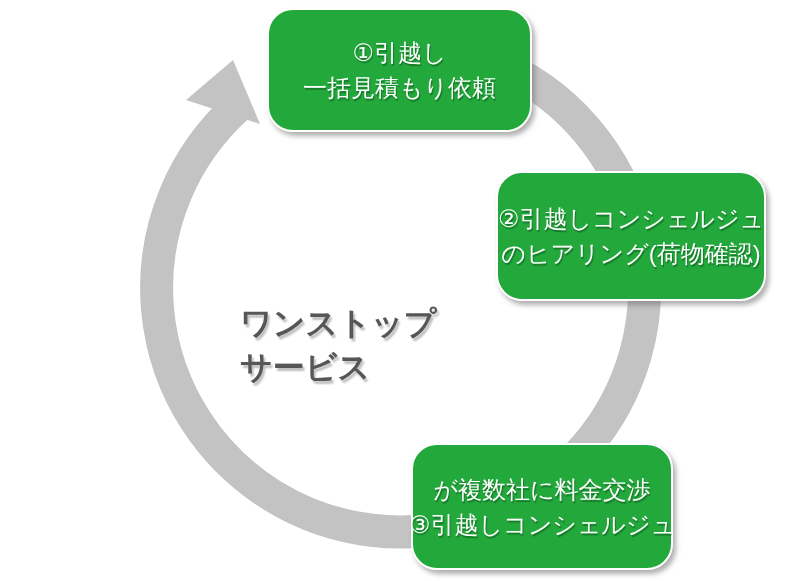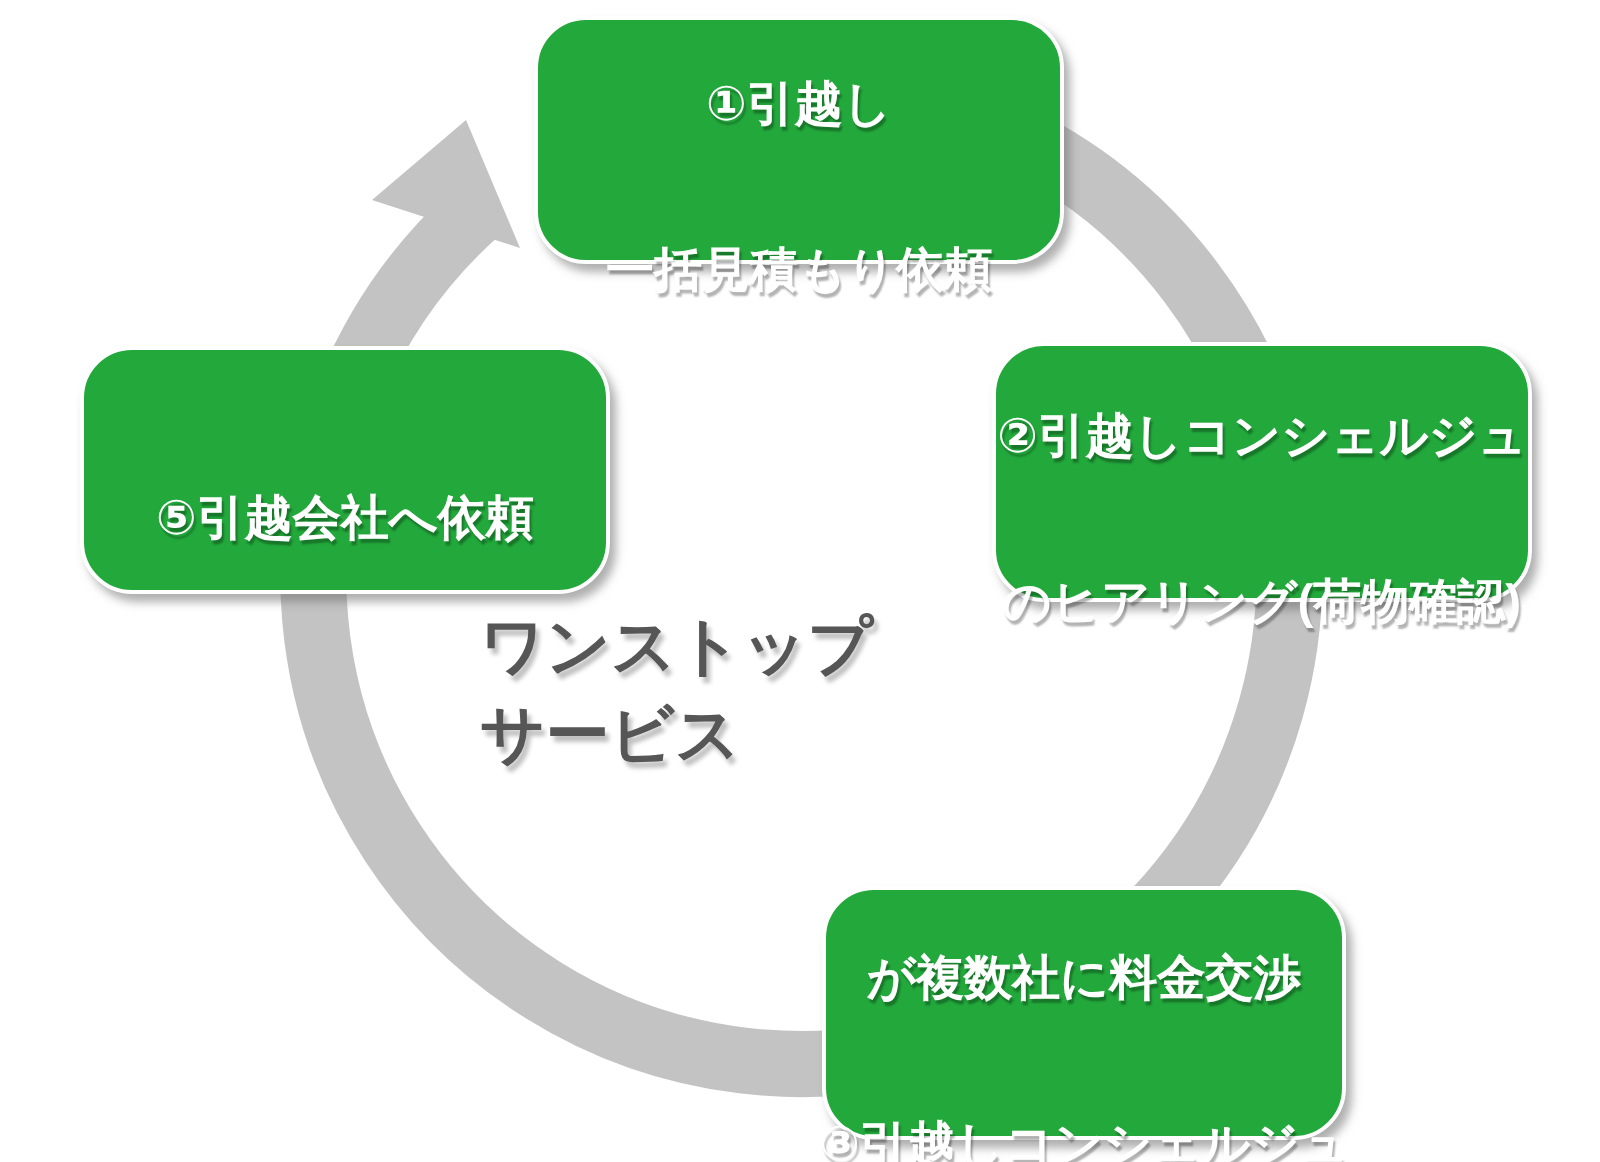--- a/index.html
+++ b/index.html
@@ -37,27 +37,26 @@
     border: 2px solid #ffffff;
     border-radius: 26px;
     box-shadow: 3px 4px 5px rgba(110, 110, 110, 0.55);
     display: flex;
     flex-direction: column;
     align-items: center;
     justify-content: center;
   }
   .step-line {
     color: var(--box-text, #ffffff);
-    font-weight: bold;
+    font-weight: normal;
     font-size: 24px;
     line-height: 35px;
     text-align: center;
     white-space: nowrap;
     text-shadow: 1px 2px 1px rgba(0, 0, 0, 0.30);
-    margin-top: 48px;
   }
   #box1 { left: 267px; top:   8px; width: 265px; height: 124px; }
   #box2 { left: 496px; top: 171px; width: 270px; height: 130px; }
   #box3 { left: 411px; top: 443px; width: 262px; height: 127px; }
   #box4 { left: 126px; top: 443px; width: 262px; height: 127px; }
   #box5 { left:  40px; top: 173px; width: 265px; height: 124px; }
   .center-title {
     position: absolute;
     z-index: 1;
     left: 240px;
@@ -94,17 +93,14 @@
     <div class="step-line">②引越しコンシェルジュ</div>
     <div class="step-line">のヒアリング(荷物確認)</div>
   </div>
 
   <div class="step-box" id="box3">
     <div class="step-line">が複数社に料金交渉</div>
     <div class="step-line">③引越しコンシェルジュ</div>
   </div>
 
 
-  <div class="step-box" id="box5">
-    <div class="step-line">⑤引越会社へ依頼</div>
-  </div>
 
 </div>
 
 </body></html>

